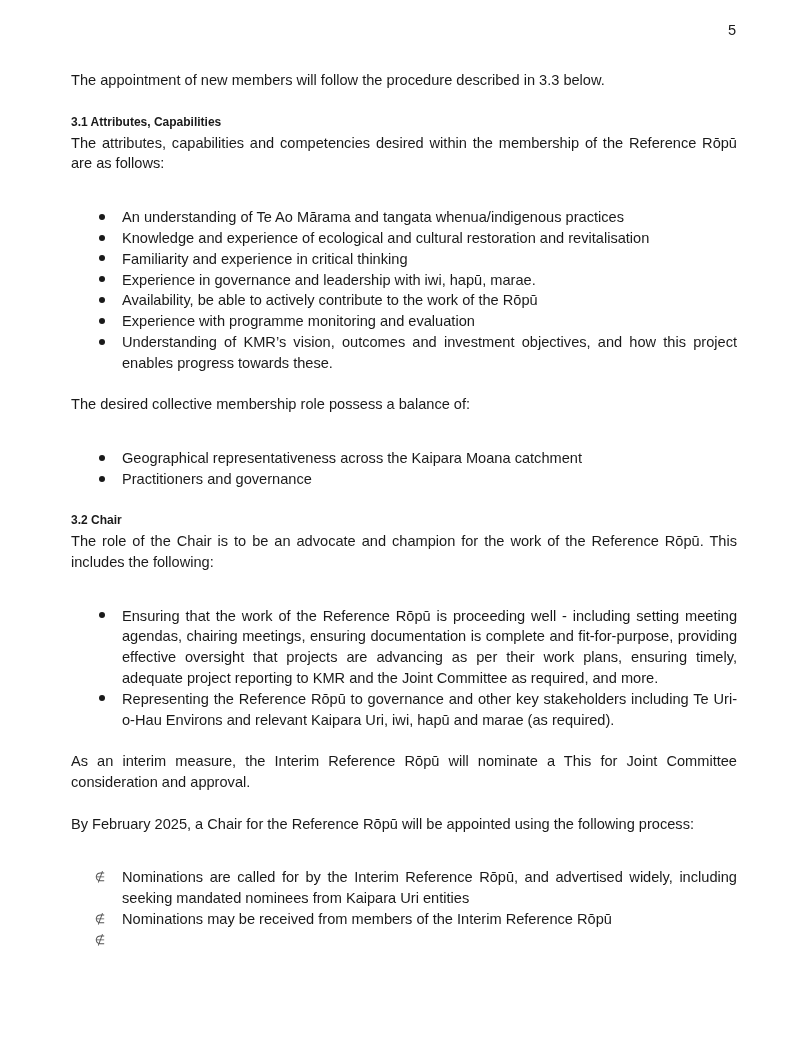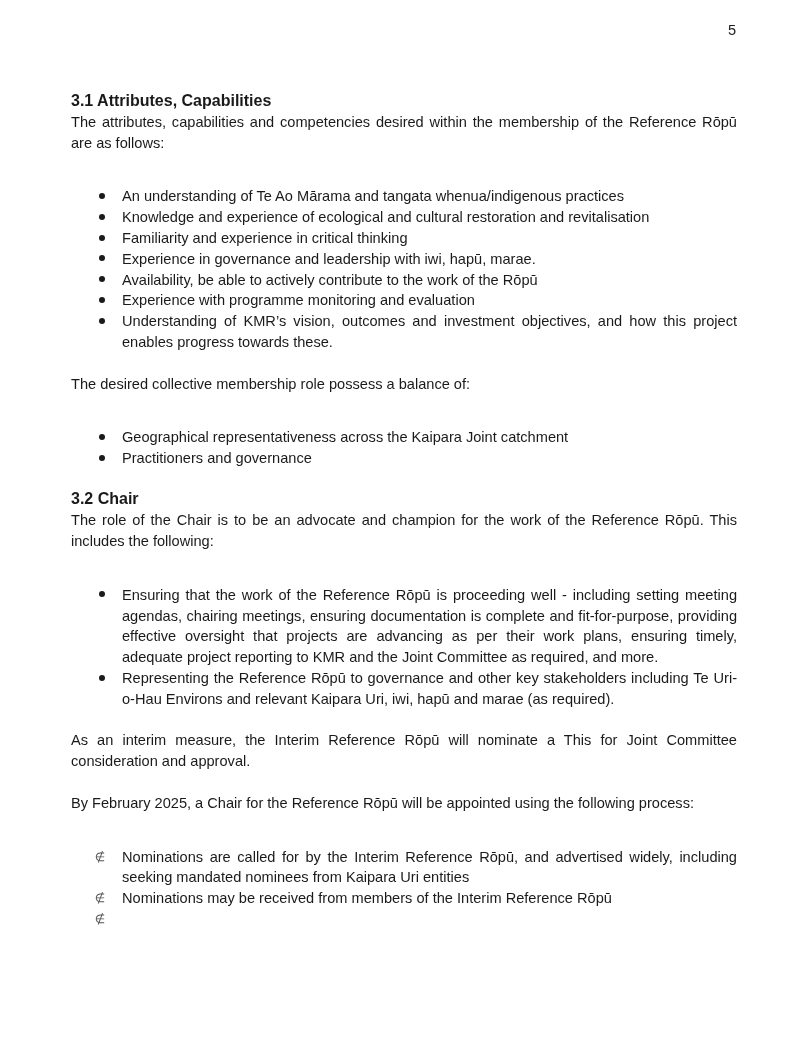--- a/index.html
+++ b/index.html
@@ -28,21 +28,21 @@
       left: 71px;
       top: 70px;
       width: 666px;
     }
     p {
       margin: 0;
       text-align: justify;
     }
     .para-gap { margin-top: 20.8px; }
     h2 {
-      font-size: 16px;
+      font-size: 12px;
       font-weight: bold;
       margin: 20.5px 0 0 0;
       line-height: 20.8px;
     }
     ul.list {
       list-style: none;
       margin: 33px 0 0 0;
       padding: 0;
     }
     ul.list li {
@@ -73,38 +73,39 @@
       left: 22px;
     }
   </style>
 </head>
 <body>
 
 <div class="page-number">5</div>
 
 <div class="content">
 
+  <p>The appointment of new members will follow the procedure described in 3.3 below.</p>
 
   <h2 style="margin-top:21px;">3.1 Attributes, Capabilities</h2>
   <p>The attributes, capabilities and competencies desired within the membership of the Reference Rōpū are as follows:</p>
 
   <ul class="list">
     <li><span class="bullet dot"></span><span>An understanding of Te Ao Mārama and tangata whenua/indigenous practices</span></li>
     <li><span class="bullet dot"></span><span>Knowledge and experience of ecological and cultural restoration and revitalisation</span></li>
     <li><span class="bullet dot"></span><span>Familiarity and experience in critical thinking</span></li>
     <li><span class="bullet dot"></span><span>Experience in governance and leadership with iwi, hapū, marae.</span></li>
     <li><span class="bullet dot"></span><span>Availability, be able to actively contribute to the work of the Rōpū</span></li>
     <li><span class="bullet dot"></span><span>Experience with programme monitoring and evaluation</span></li>
     <li><span class="bullet dot"></span><span>Understanding of KMR’s vision, outcomes and investment objectives, and how this project enables progress towards these.</span></li>
   </ul>
 
   <p class="para-gap">The desired collective membership role possess a balance of:</p>
 
   <ul class="list">
-    <li><span class="bullet dot"></span><span>Geographical representativeness across the Kaipara Joint catchment</span></li>
+    <li><span class="bullet dot"></span><span>Geographical representativeness across the Kaipara Moana catchment</span></li>
     <li><span class="bullet dot"></span><span>Practitioners and governance</span></li>
   </ul>
 
   <h2>3.2 Chair</h2>
   <p>The role of the Chair is to be an advocate and champion for the work of the Reference Rōpū. This includes the following:</p>
 
   <ul class="list">
     <li><span class="bullet dot"></span><span>Ensuring that the work of the Reference Rōpū is proceeding well - including setting meeting agendas, chairing meetings, ensuring documentation is complete and fit-for-purpose, providing effective oversight that projects are advancing as per their work plans, ensuring timely, adequate project reporting to KMR and the Joint Committee as required, and more.</span></li>
     <li><span class="bullet dot"></span><span>Representing the Reference Rōpū to governance and other key stakeholders including Te Uri-o-Hau Environs and relevant Kaipara Uri, iwi, hapū and marae (as required).</span></li>
   </ul>

